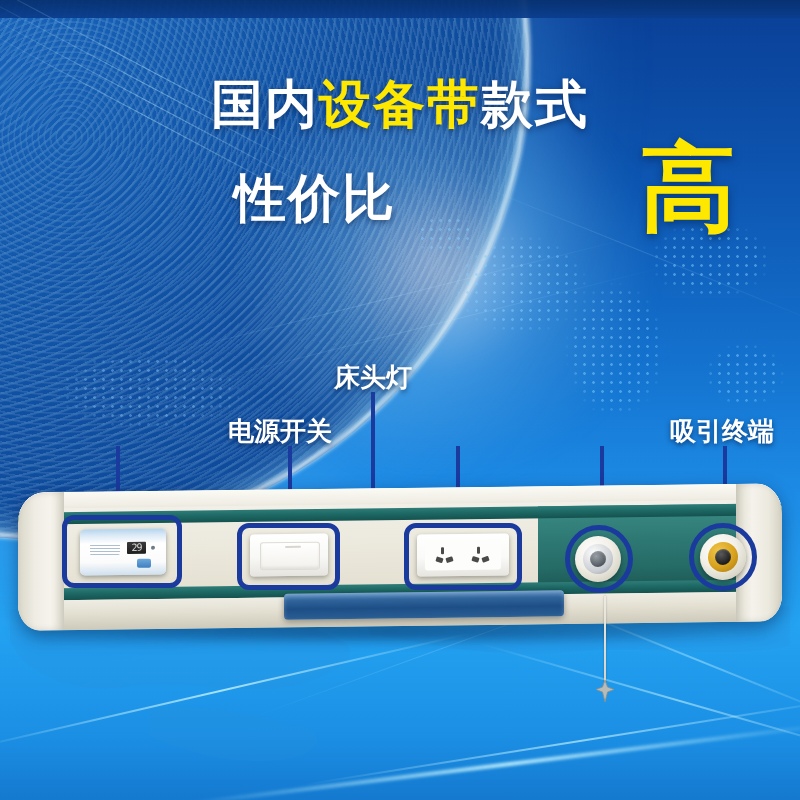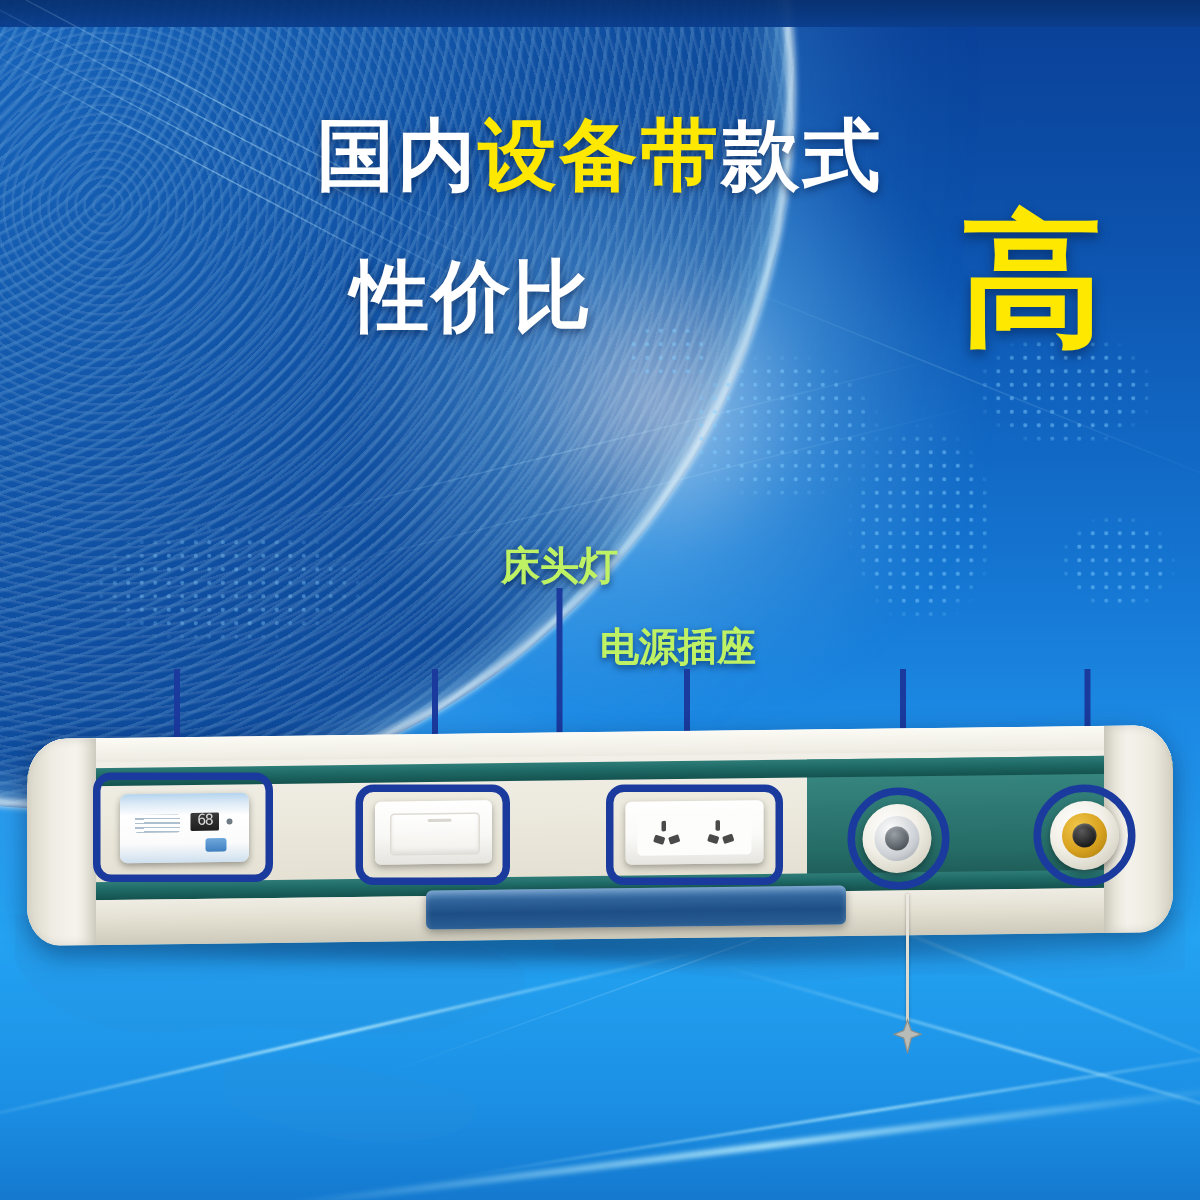--- a/index.html
+++ b/index.html
@@ -110,21 +110,21 @@
   .hl-big{
     position:absolute;left:640px;top:140px;
     font-size:96px;font-weight:bold;line-height:1;color:#ffe800;
     text-shadow:0 3px 8px rgba(0,20,60,.5);
   }
 
   
   .label{
     position:absolute;
     font-family:"DejaVu Sans","Liberation Sans",sans-serif;
-    font-size:26px;font-weight:bold;color:#bef264;white-space:nowrap;
+    font-size:26px;font-weight:bold;color:#ffffff;white-space:nowrap;
     text-shadow:0 2px 5px rgba(0,25,70,.65);
     letter-spacing:0px;
   }
 
   
   .leader{position:absolute;background:#1b3a9e;width:4px;}
 
   
   .panel-wrap{position:absolute;left:18px;top:488px;width:764px;height:150px;}
   .panel{
@@ -310,22 +310,23 @@
   <div class="headline">
     <div class="hl-row1">
       <span class="hl-white">国内</span><span class="hl-yellow">设备带</span><span class="hl-white">款式</span>
     </div>
     <div class="hl-row2">
       <span class="hl-white" style="margin-right:170px;">性价比</span>
     </div>
   </div>
   <div class="hl-big">高</div>
 
+  <div class="label" style="left:228px;top:414px;">电源开关</div>
   <div class="label" style="left:334px;top:360px;">床头灯</div>
-  <div class="label" style="left:400px;top:414px;">电源插座</div>
+  <div class="label" style="left:670px;top:414px;">吸引终端</div>
 
   <div class="leader" style="left:116px;top:446px;height:70px;"></div>
   <div class="leader" style="left:288px;top:446px;height:82px;"></div>
   <div class="leader" style="left:371px;top:392px;height:214px;"></div>
   <div class="leader" style="left:456px;top:446px;height:82px;"></div>
   <div class="leader" style="left:600px;top:446px;height:74px;"></div>
   <div class="leader" style="left:723px;top:446px;height:72px;"></div>
 
   <div class="panel-shadow"></div>
 
@@ -339,21 +340,21 @@
       <div class="panel-bot-edge"></div>
       <div class="endcap"></div>
       <div class="endcap right"></div>
     </div>
   </div>
 
   <div class="diffuser"></div>
 
   <div class="intercom">
     <div class="ic-grille"></div>
-    <div class="ic-display">68</div>
+    <div class="ic-display">29</div>
     <div class="ic-dot"></div>
     <div class="ic-btn"></div>
   </div>
 
   <div class="switch">
     <div class="switch-rocker">
       <div class="switch-notch"></div>
     </div>
   </div>
 

